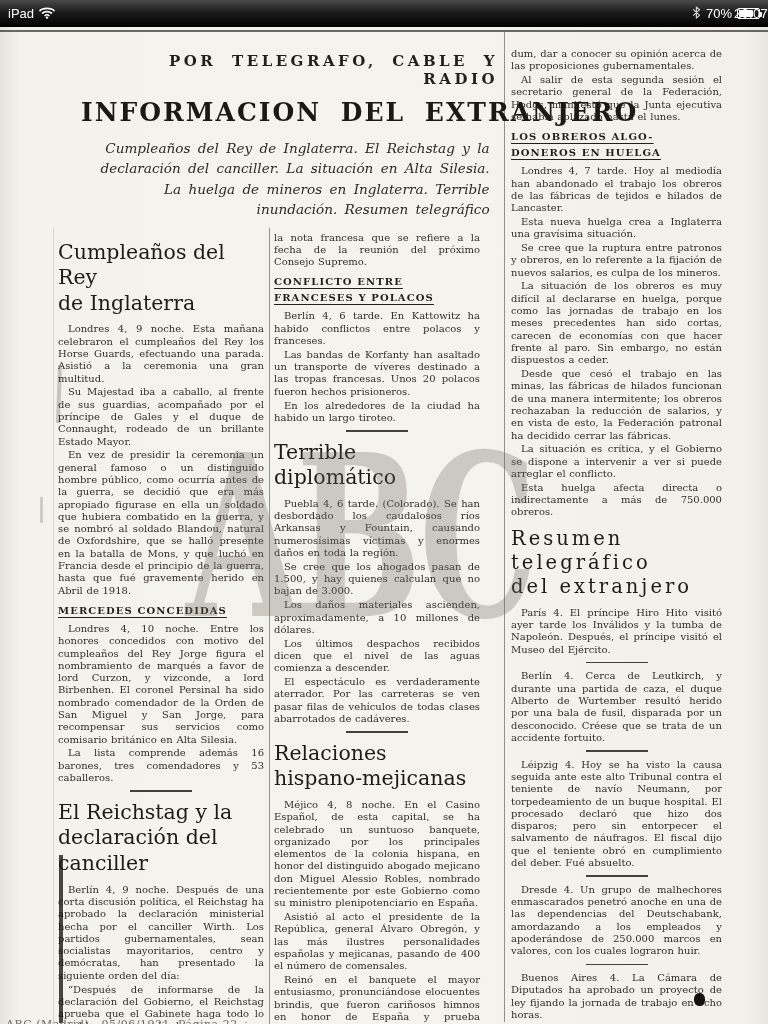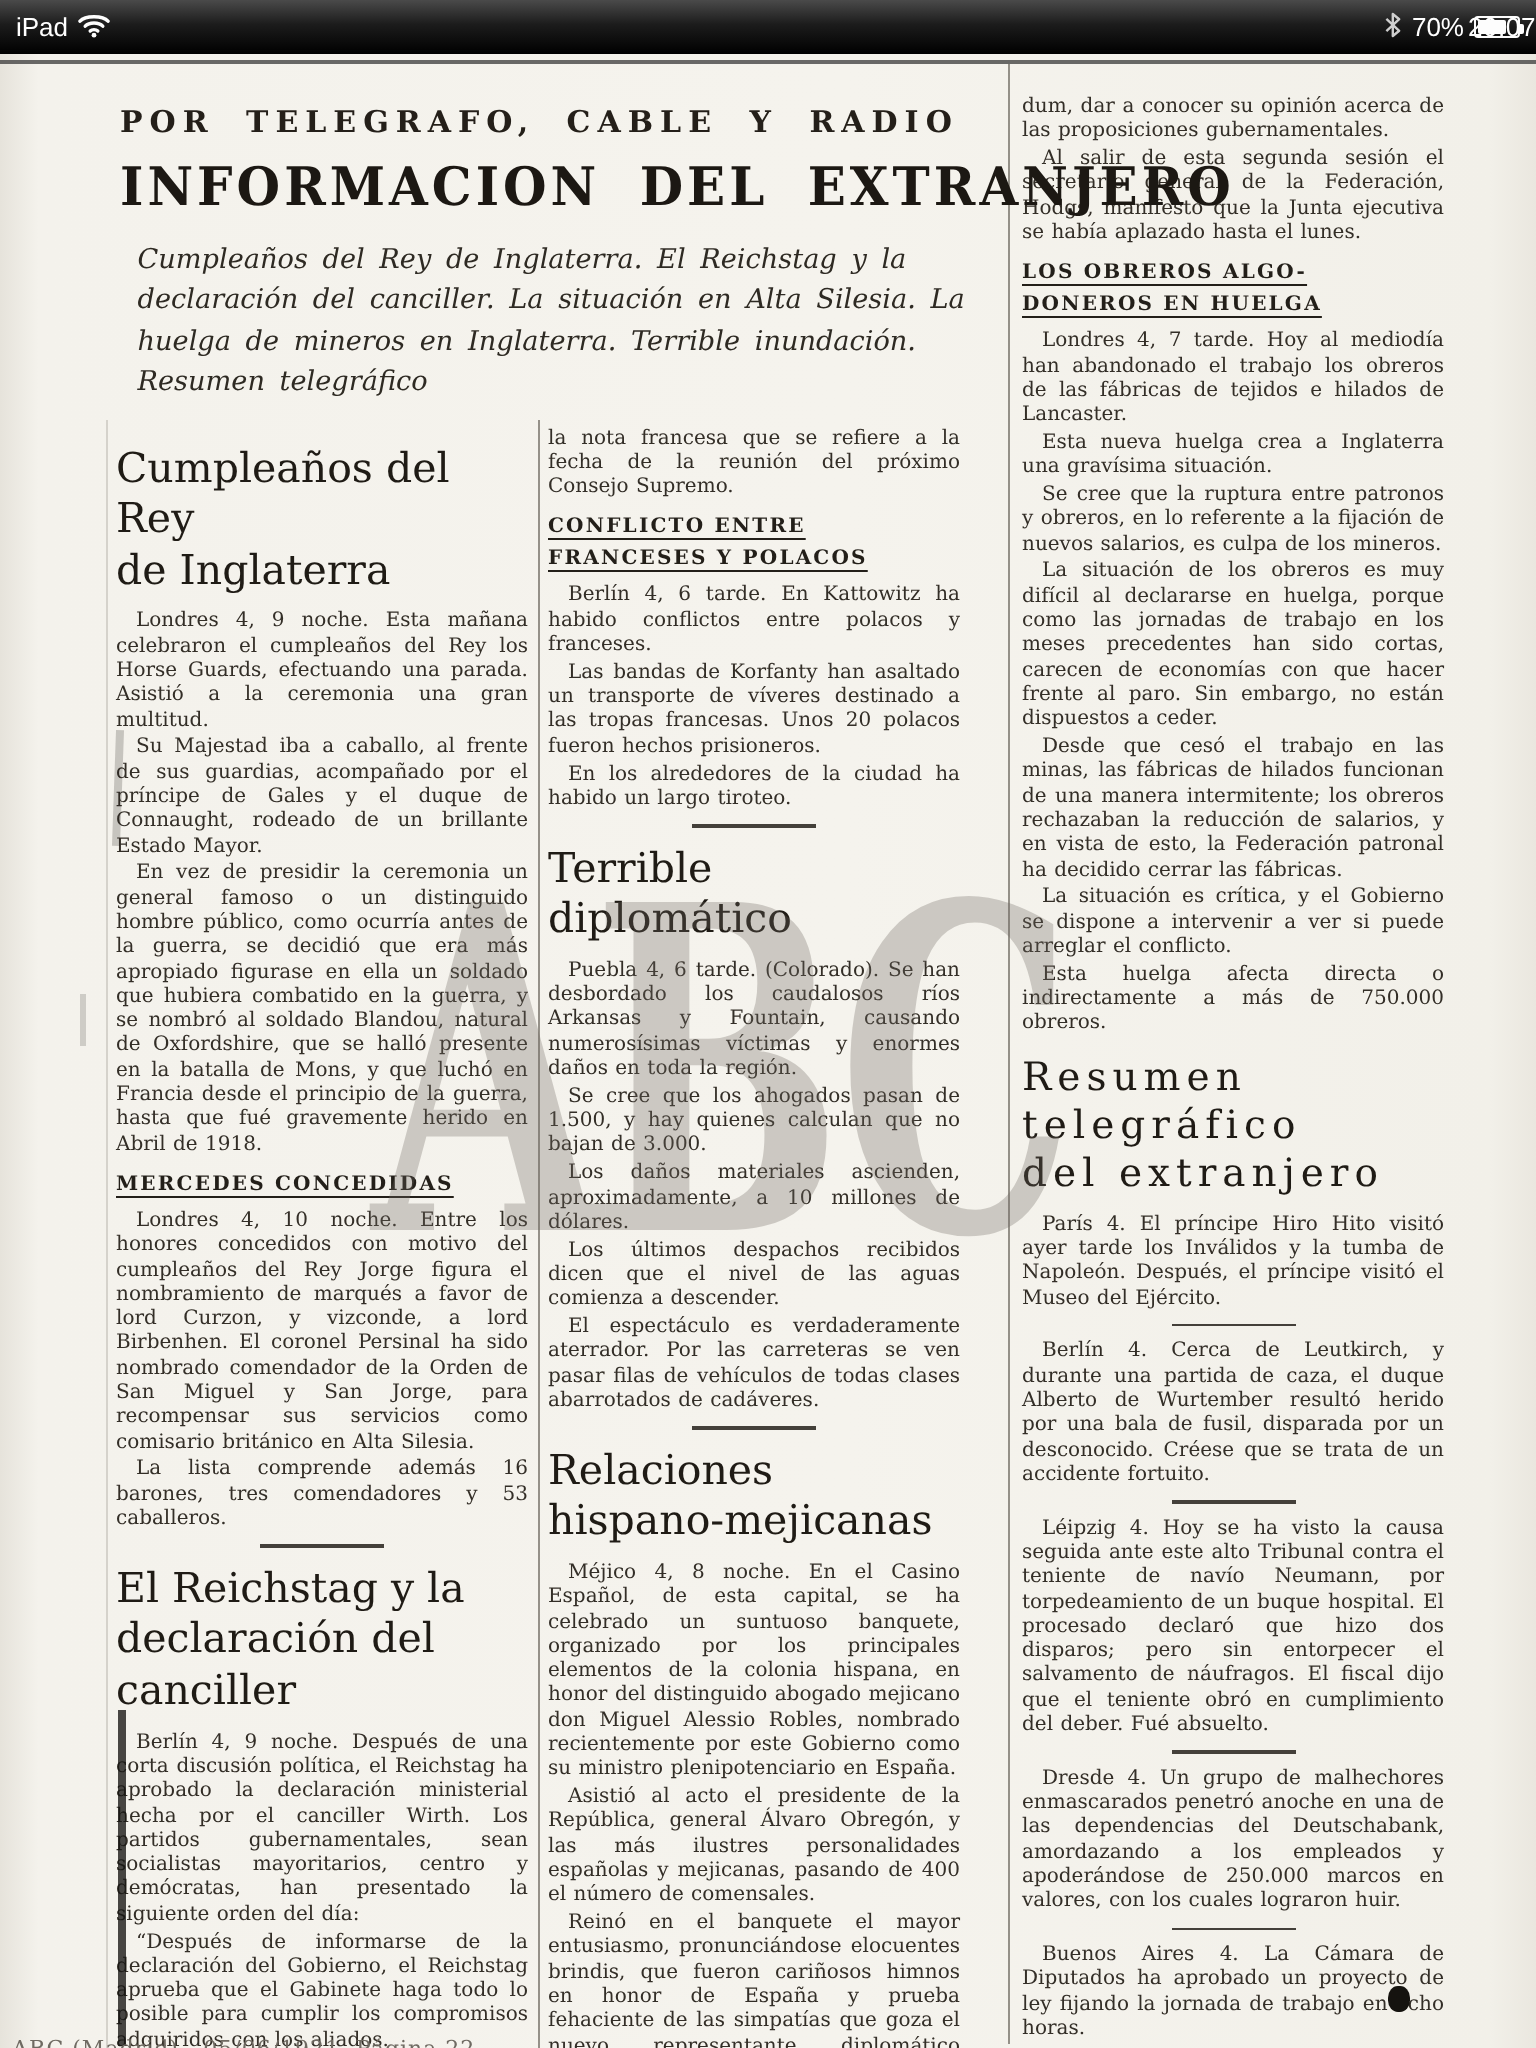--- a/index.html
+++ b/index.html
@@ -24,21 +24,21 @@
   .page{
     position:relative; width:768px; height:997px; overflow:hidden;
     background:linear-gradient(90deg,#e6e3db 0%,#f4f2ec 2.5%,#f5f3ed 55%,#f2f0e9 97%,#eae7df 100%);
     color:#2b2721;
   }
   .page-topline{ height:2px; background:#3a3a3a; opacity:.75; margin-top:3px; }
 
   .content{ position:relative; display:flex; padding-left:58px; }
 
   .main-left{ width:446px; }
-  .masthead{ padding:20px 6px 8px 2px; text-align:left; }
+  .masthead{ padding:20px 6px 8px 2px; text-align:right;margin-left:21px; }
   .kicker{ font-size:15px; font-weight:bold; letter-spacing:3.5px; word-spacing:7px; color:#241f19; }
   .headline{ margin-top:9px; font-size:25px; font-weight:bold; letter-spacing:2px; word-spacing:9px;
              white-space:nowrap; color:#1c1813; transform:scaleY(1.06); }
   .deck{ margin:12px auto 0; width:96%; font-size:13.6px; line-height:1.5; color:#2e2a23; word-spacing:3px;font-style:italic; }
 
   .cols2{ display:flex; }
   .col{ width:216px; padding:4px 5px 0 4px; height:824px; overflow:hidden; }
   .col[data-col="1"]{ border-left:1px solid rgba(70,64,55,.55); }
   .col[data-col="0"]{ border-left:1px solid rgba(70,64,55,.18); margin-left:-5px; }
   .col-right{ width:222px; height:990px; padding:16px 4px 0 6px; overflow:hidden;

